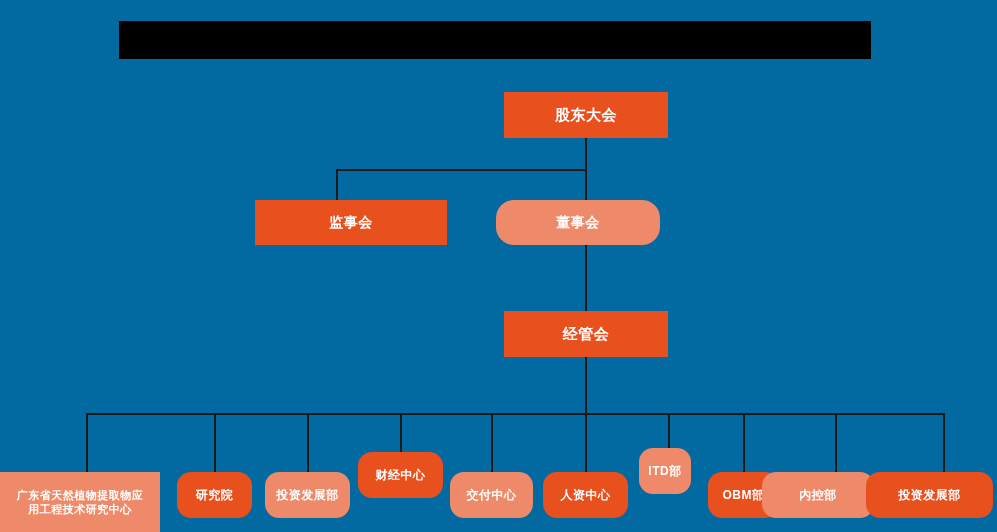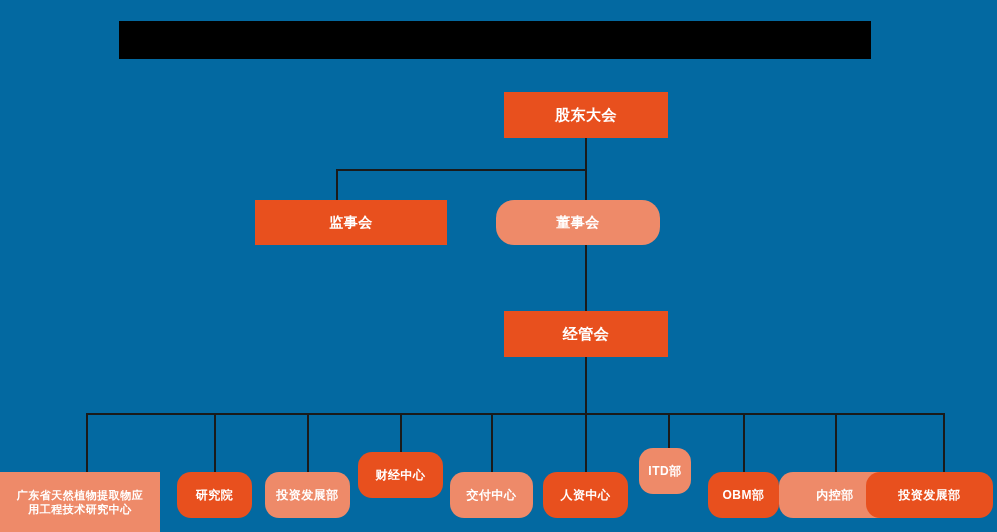--- a/index.html
+++ b/index.html
@@ -143,21 +143,21 @@
   </div>
 
   <div class="node light size-sm" style="left:639px; top:448px; width:52px; height:46px;">
     <span class="label">ITD部</span>
   </div>
 
   <div class="node dark size-sm" style="left:708px; top:472px; width:71px; height:46px;">
     <span class="label">OBM部</span>
   </div>
 
-  <div class="node light size-sm" style="left:779px; top:472px; width:112px; height:46px;">
+  <div class="node light size-sm" style="left:762px; top:472px; width:112px; height:46px;">
     <span class="label">内控部</span>
   </div>
 
   <div class="node dark size-sm" style="left:866px; top:472px; width:127px; height:46px;">
     <span class="label">投资发展部</span>
   </div>
 
 </div>
 
 </body></html>

